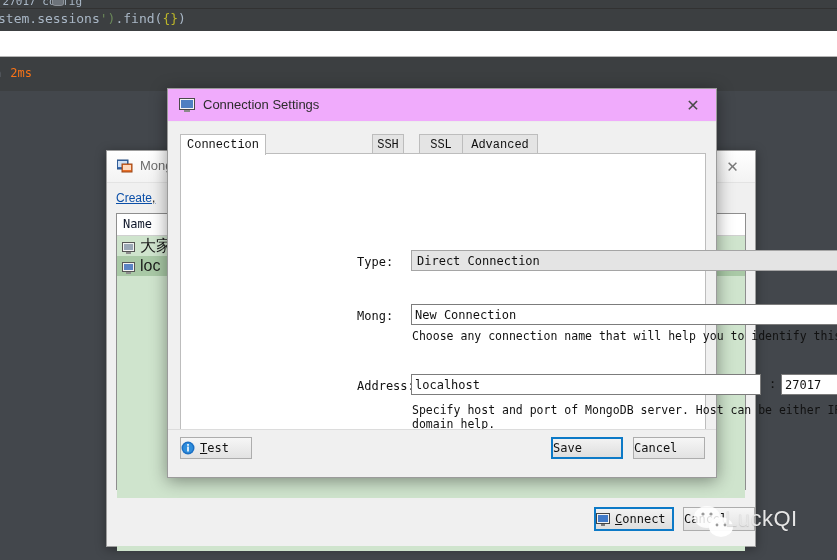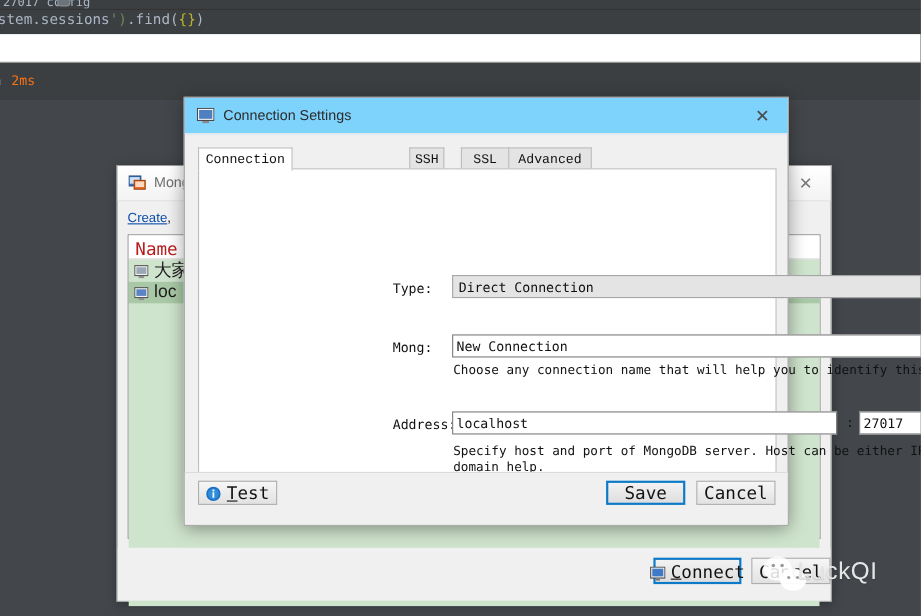--- a/index.html
+++ b/index.html
@@ -92,45 +92,45 @@
   #mongo-list {
     position:absolute; left:9px; top:62px; width:630px; height:277px;
     background:#ffffff; border:1px solid #8e8e8e;
   }
   #mongo-list .lst-head {
     height:22px; border-bottom:1px solid #d0d0d0; background:#ffffff;
     position:relative;
   }
   #mongo-list .lst-head .col {
     position:absolute; left:6px; top:3px;
-    font-family:"DejaVu Sans Mono", monospace; font-size:16px; color:#b91c1c;
+    font-family:"DejaVu Sans Mono", monospace; font-size:12px; color:#0f172a;
   }
   #mongo-list .row {
     height:20px; position:relative; display:flex; align-items:center;
     padding-left:5px;
   }
   #mongo-list .row.g1 { background:#cfe4cd; }
   #mongo-list .row.g2 { background:#a9c9a6; }
   #mongo-list .row .ricon {
     width:13px; height:12px; margin-right:5px; flex:0 0 auto;
   }
   #mongo-list .row .rlabel {
     font-size:16px; color:#1b1b1b; white-space:nowrap; overflow:hidden;
   }
   #mongo-list .fill { background:#cfe4cd; height:100%; }
   #mongo-buttons {
     position:absolute; left:0; bottom:0; width:648px; height:48px;
     background:#f0f0f0;
   }
   .btn {
     font-family:"DejaVu Sans Mono", monospace;
-    font-size:16px; color:#111;
+    font-size:12px; color:#111;
     background:linear-gradient(#f6f6f6,#e2e2e2);
     border:1px solid #adadad;
-    display:inline-flex; align-items:center; justify-content:center;
+    display:inline-flex; align-items:center; 
     white-space:nowrap;
   }
   .btn.default {
     border:2px solid #0d7ac7;
     background:linear-gradient(#f2f2f2,#dedede);
   }
   #btn-connect {
     position:absolute; left:487px; top:9px; width:80px; height:24px;
   }
   #btn-connect .bicon { width:14px; height:13px; margin-right:5px; }
@@ -151,21 +151,21 @@
 
   
   #dialog {
     position:absolute; left:167px; top:88px; width:550px; height:390px;
     background:#f0f0f0;
     border:1px solid #9b9b9b;
     box-shadow:0 3px 16px rgba(0,0,0,.4);
   }
   #dlg-titlebar {
     position:absolute; left:0; top:0; width:548px; height:33px;
-    background:#7dd3fc; border-bottom:1px solid #ececec;
+    background:#f0abfc; border-bottom:1px solid #ececec;
   }
   #dlg-titlebar .ttl-icon { position:absolute; left:11px; top:9px; width:16px; height:15px; }
   #dlg-titlebar .ttl-text {
     position:absolute; left:35px; top:8px; font-size:13px; color:#2c2c2c;
     white-space:nowrap;
   }
   #dlg-close {
     position:absolute; right:0; top:0; width:46px; height:32px;
     display:flex; align-items:center; justify-content:center;
     font-size:16px; color:#4a4a4a; font-family:"DejaVu Sans", sans-serif;

